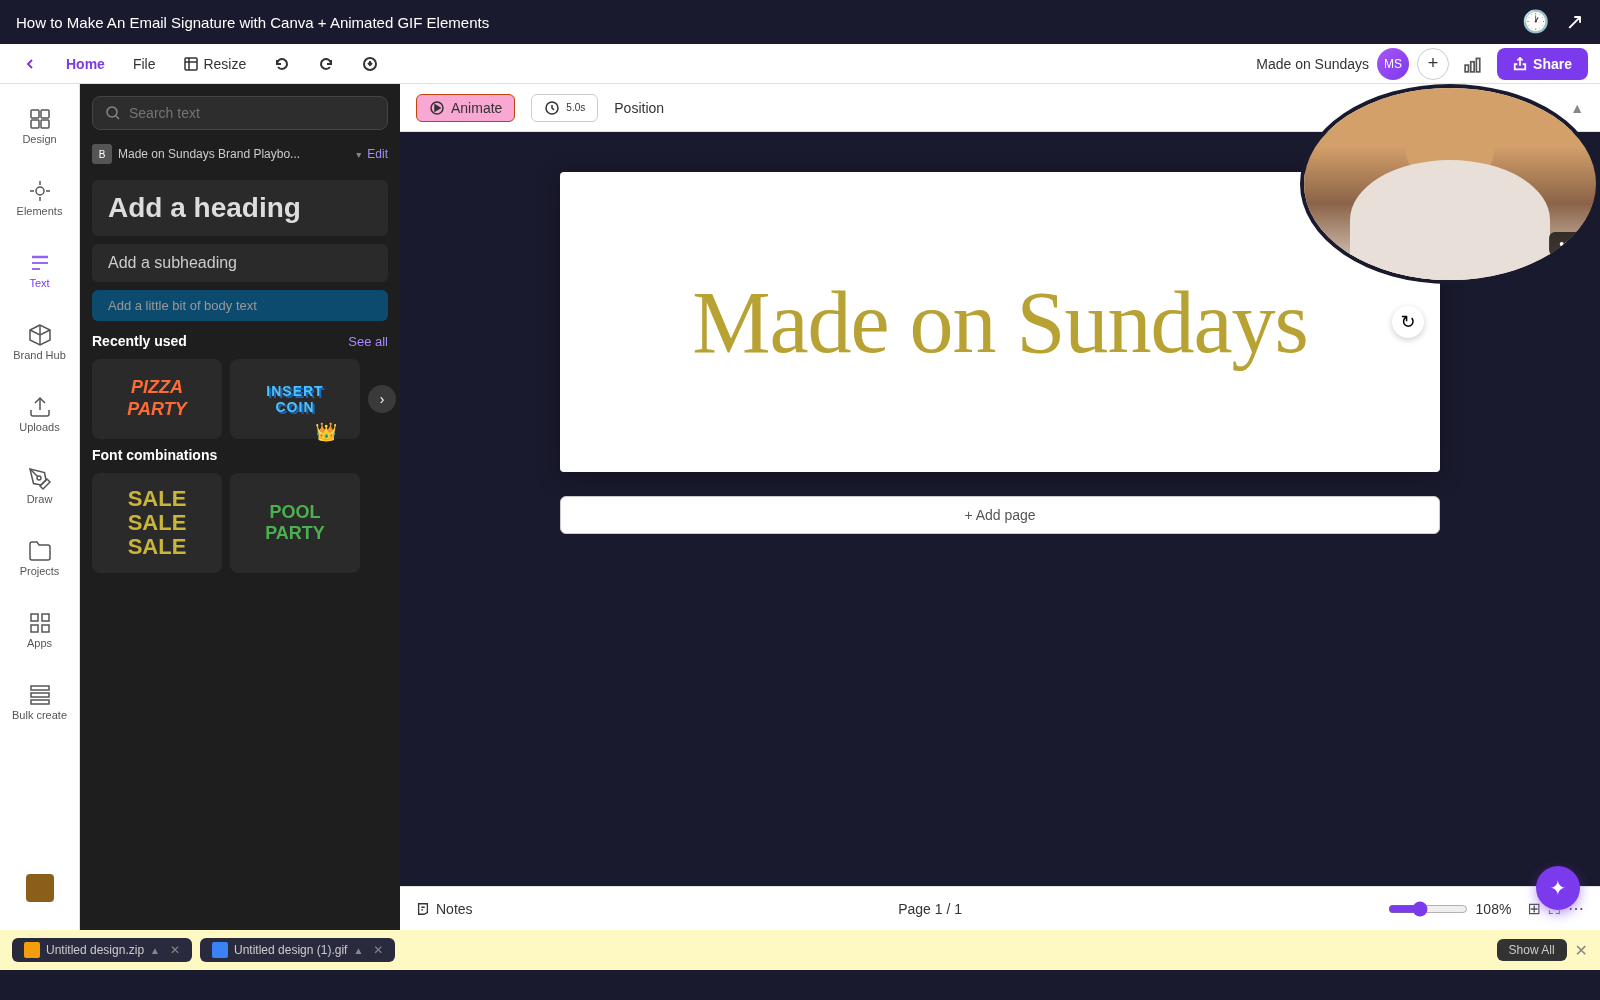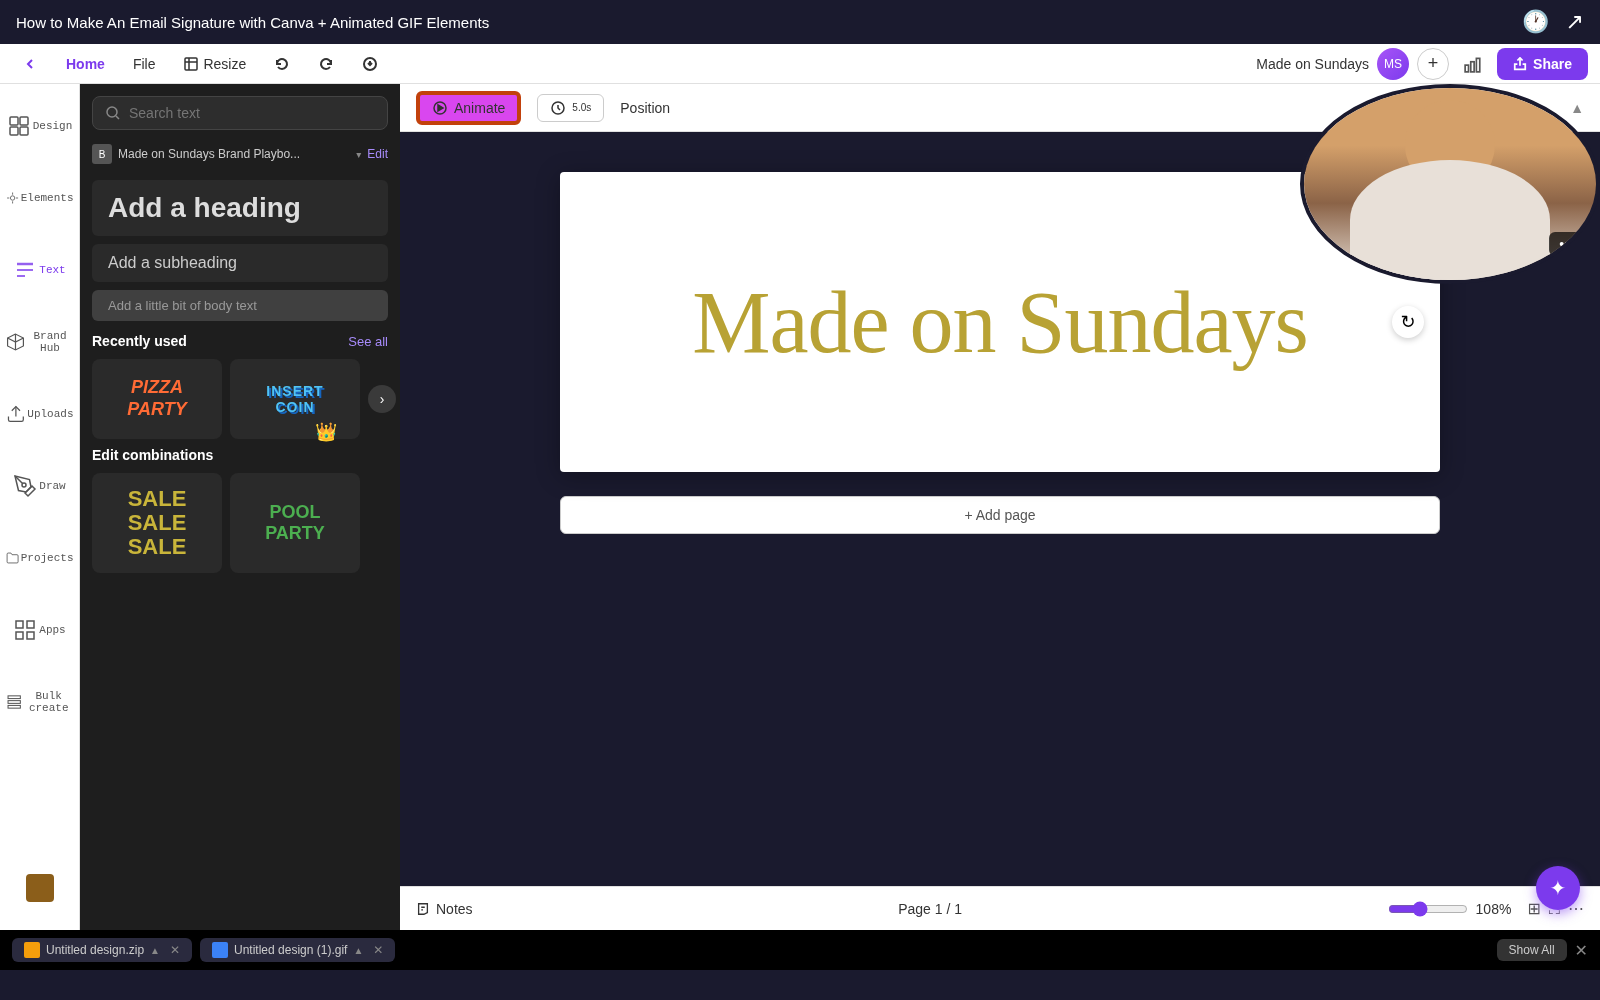--- a/index.html
+++ b/index.html
@@ -51,24 +51,24 @@
       background: white;
       border-right: 1px solid #e0e0e0;
       display: flex;
       flex-direction: column;
       align-items: center;
       padding: 8px 0;
       gap: 4px;
     }
     .sidebar-icon {
       width: 68px; height: 68px;
-      display: flex; flex-direction: row;
+      display: flex; flex-direction: column;
       align-items: center; justify-content: center;
       gap: 2px; border-radius: 8px; cursor: pointer;
-      color: #555; font-size: 11px; font-family: Liberation Mono, monospace;
+      color: #555; font-size: 11px;
     }
     .sidebar-icon.active { color: #7c3aed; }
     .sidebar-icon svg { width: 24px; height: 24px; }
     .sidebar-icon .icon-label { font-size: 11px; text-align: center; }
 
     
     #text-panel {
       width: 320px;
       background: #1e1e1e;
       overflow-y: auto;
@@ -132,21 +132,21 @@
       background: #2a2a2a; border-radius: 6px;
       padding: 12px 16px; margin-bottom: 8px; cursor: pointer;
     }
     .text-subheading {
       font-size: 16px; color: #ccc;
       background: #2a2a2a; border-radius: 6px;
       padding: 10px 16px; margin-bottom: 8px; cursor: pointer;
     }
     .text-body {
       font-size: 13px; color: #999;
-      background: #404040; border-radius: 6px;
+      background: #0c4a6e; border-radius: 6px;
       padding: 8px 16px; margin-bottom: 12px; cursor: pointer;
     }
 
     .section-header {
       display: flex; justify-content: space-between; align-items: flex-end;
       margin-bottom: 10px;
     }
     .section-header .section-title { font-size: 14px; font-weight: 600; color: white; }
     .section-header .see-all { font-size: 13px; color: #a78bfa; cursor: pointer; }
 
@@ -205,22 +205,22 @@
       height: 48px;
       display: flex;
       align-items: center;
       padding: 0 16px;
       gap: 16px;
       border-bottom: 1px solid #e0e0e0;
       flex-shrink: 0;
     }
     .animate-btn {
       display: flex; align-items: center; gap: 6px;
-      border: 4px solid #c2410c; border-radius: 6px;
-      padding: 5px 12px; background: #d946ef; cursor: pointer; font-size: 14px; color: #333;
+      border: 1px solid #c2410c; border-radius: 6px;
+      padding: 5px 12px; background: #f9a8d4; cursor: pointer; font-size: 14px; color: #333;
     }
     .animate-btn svg { width: 16px; height: 16px; }
     .time-btn {
       display: flex; align-items: center; gap: 6px;
       border: 1px solid #ccc; border-radius: 6px;
       padding: 5px 12px; background: white; cursor: pointer; font-size: 10px; color: #333;
     }
     .position-btn {
       border: none; background: transparent; cursor: pointer; font-size: 14px; color: #333;
     }
@@ -328,21 +328,21 @@
       border: none; border-radius: 50%;
       width: 44px; height: 44px;
       font-size: 20px; cursor: pointer;
       display: flex; align-items: center; justify-content: center;
       box-shadow: 0 4px 12px rgba(124,58,237,0.5);
       z-index: 10;
     }
 
     
     #taskbar {
-      background: #000000;
+      background: #fef9c3;
       height: 40px;
       display: flex;
       align-items: center;
       padding: 0 12px;
       gap: 8px;
     }
     .task-item {
       display: flex; align-items: center; gap: 6px;
       background: #2a2a3e; border-radius: 6px;
       padding: 4px 12px; color: #ccc; font-size: 12px; cursor: pointer;
@@ -556,21 +556,21 @@
       <div class="recently-card">
         <div class="insert-coin-text">INSERT<br>COIN</div>
       </div>
       <button class="scroll-arrow">›</button>
       <div class="crown-icon">👑</div>
     </div>
 
     
     <div class="font-combinations-section">
       <div class="section-header">
-        <span class="section-title">Edit combinations</span>
+        <span class="section-title">Font combinations</span>
       </div>
       <div class="font-combo-grid">
         <div class="font-combo-card">
           <div class="sale-text-stack">
             <div class="sale-line">SALE</div>
             <div class="sale-line">SALE</div>
             <div class="sale-line">SALE</div>
           </div>
         </div>
         <div class="font-combo-card">

